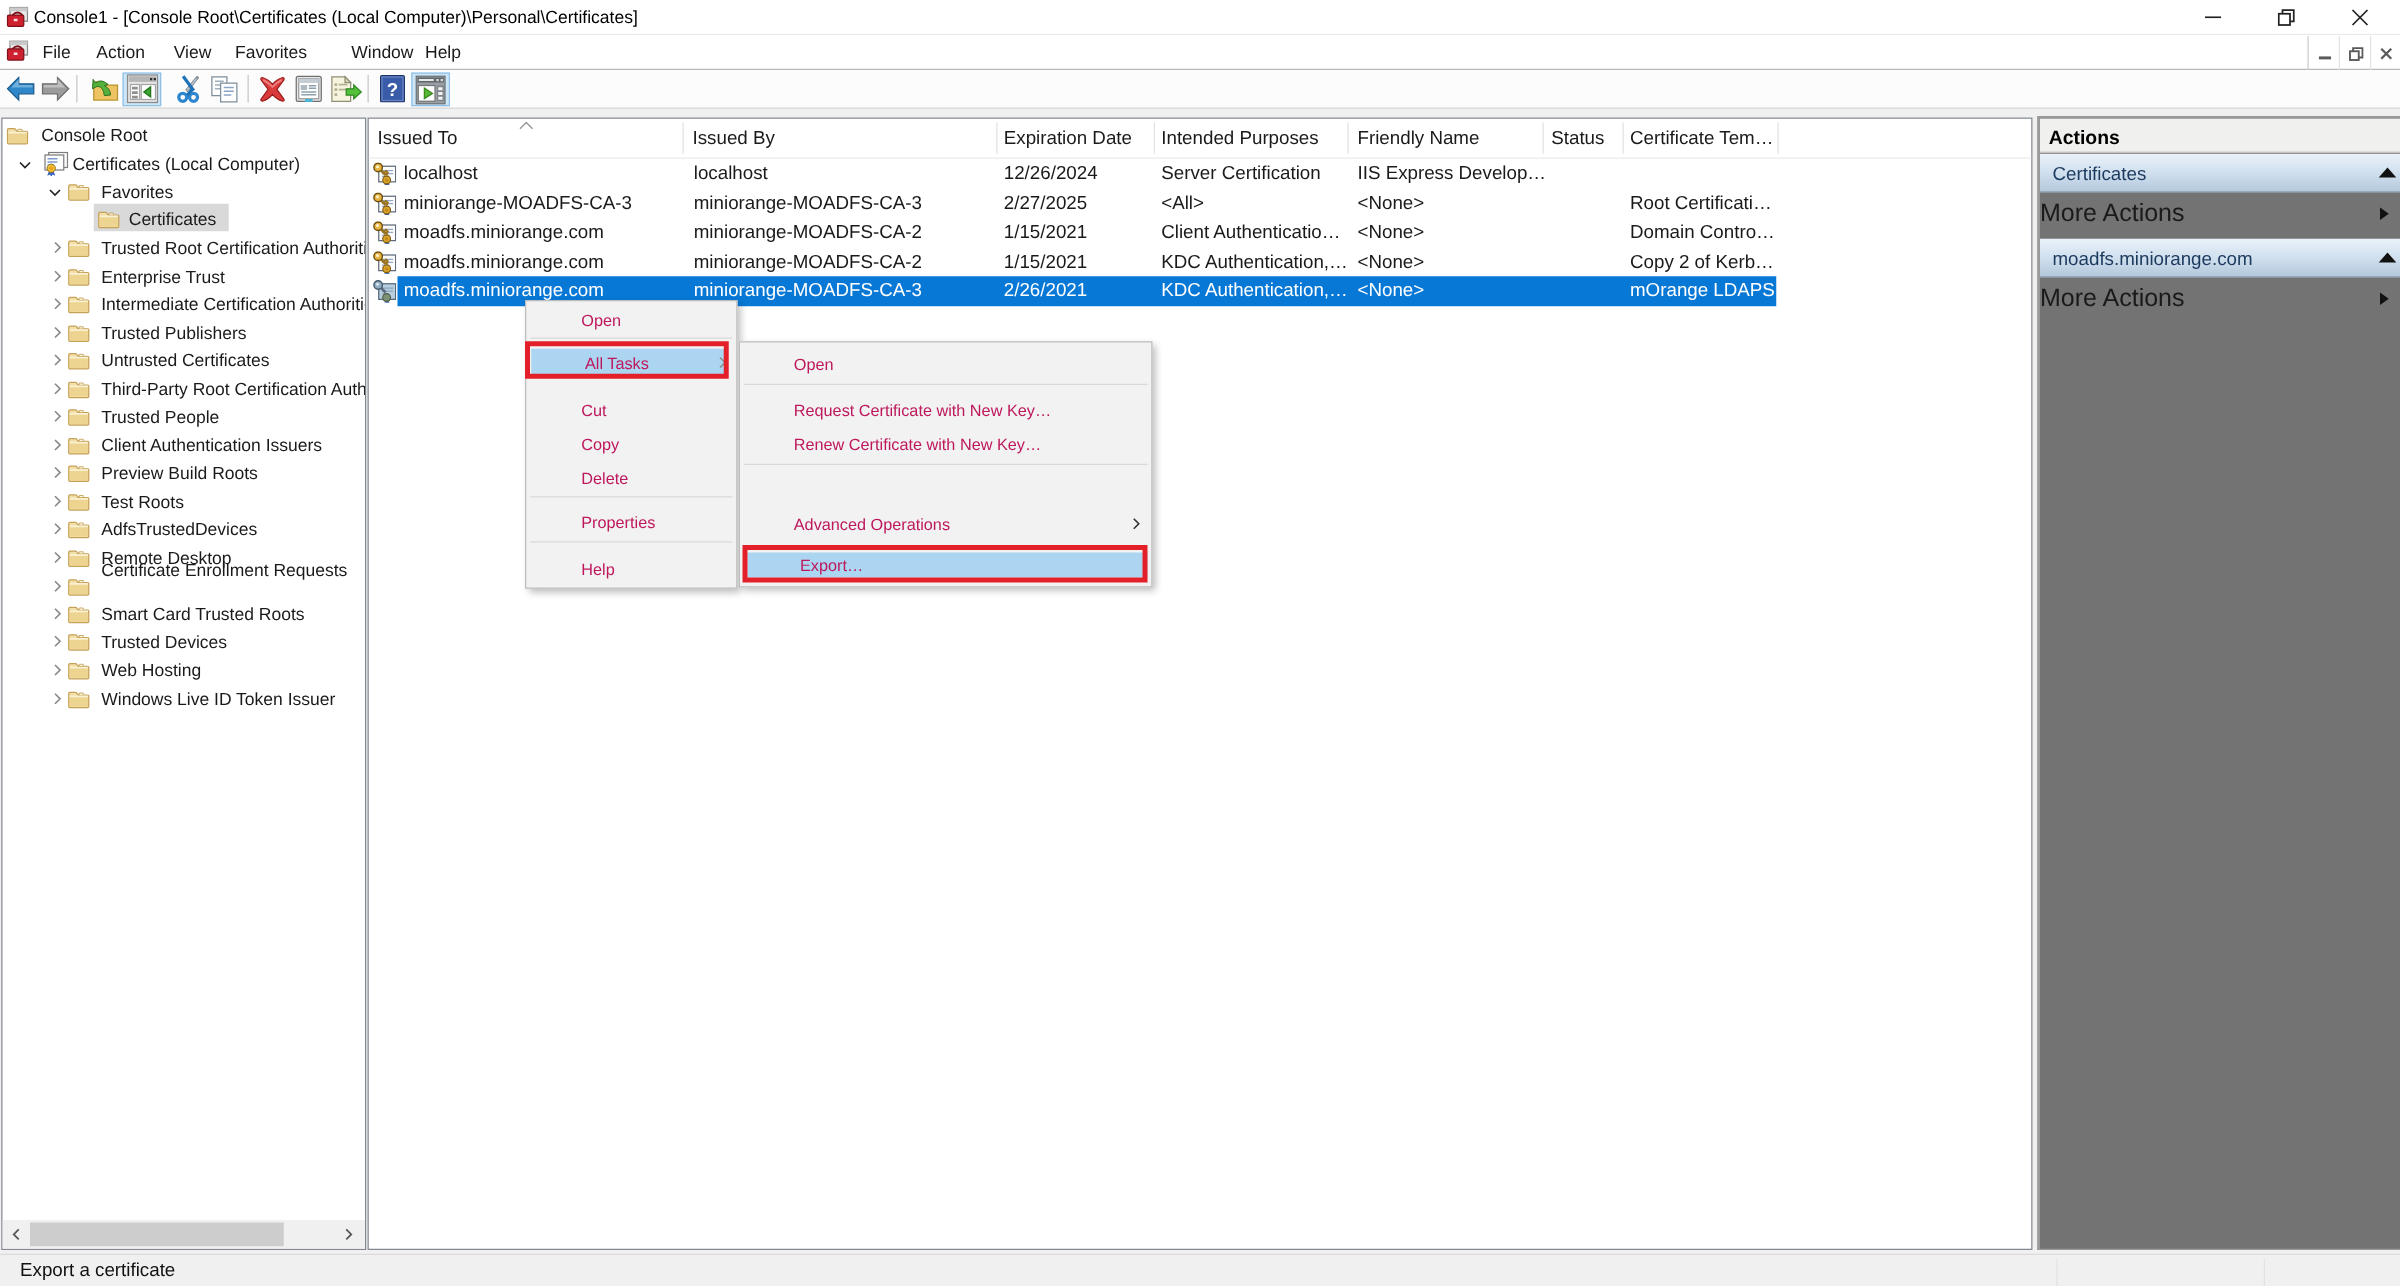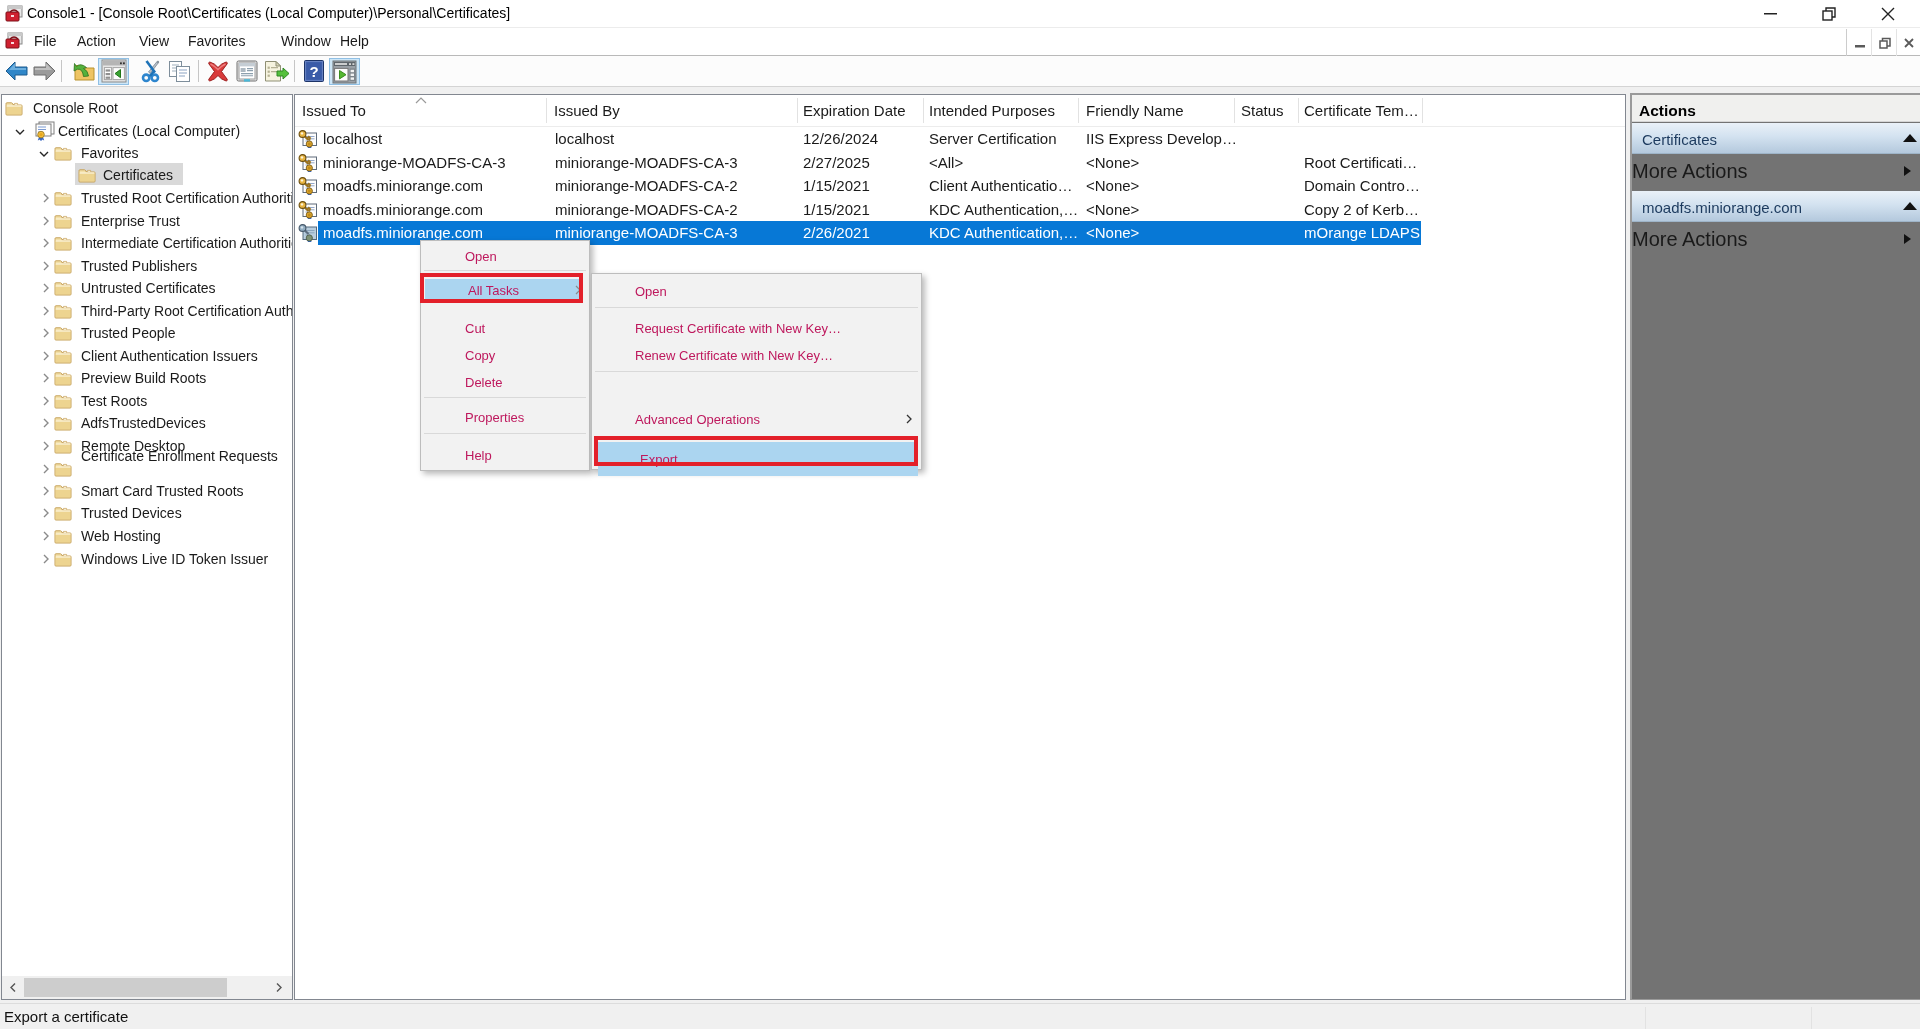--- a/index.html
+++ b/index.html
@@ -33,21 +33,21 @@
 .msep{position:absolute;left:3px;right:3px;height:1px;background:#d9d9d9}
 .sub .mitem{padding-left:42px}
 .hl{background:#abd5f0}
 .redbox{position:absolute;border:4px solid #e3202a;z-index:30}
 
 .abar{position:absolute;left:0;width:100%;height:31px;background:linear-gradient(#eaf1f8 0%,#d3e2f0 45%,#b4c9dd 100%);border-bottom:1px solid #9eb4c8;color:#1c3a5e;font-size:15px;display:flex;align-items:center;padding-left:10px;padding-top:2px}
 .marow{position:absolute;left:0;width:100%;height:33px;font-size:20px;color:#1a1a1a;display:flex;align-items:center;}
 .tri-r{width:0;height:0;border-top:5px solid transparent;border-bottom:5px solid transparent;border-left:7px solid #111}
 .tri-u{width:0;height:0;border-left:7px solid transparent;border-right:7px solid transparent;border-bottom:8px solid #111}
 
-#status{left:0;top:1003px;width:1920px;height:26px;background:#f0f0f0;border-top:1px solid #dcdcdc;font-size:15px;color:#111;display:flex;align-items:center;padding-left:4px}
+#status{left:0;top:1003px;width:1920px;height:26px;background:#f0f0f0;border-top:1px solid #dcdcdc;font-size:15px;color:#111;display:flex;align-items:center;padding-left:16px}
 </style></head>
 <body>
 <div id="w">
 <svg width="0" height="0" style="position:absolute">
       <defs>
 <g id="folder">
           <path d="M1 4.5 L1 14.2 Q1 15 1.8 15 L16.2 15 Q17 15 17 14.2 L17 5.8 Q17 5 16.2 5 L8.5 5 L7.3 3.2 Q7 2.8 6.4 2.8 L1.9 2.8 Q1 2.8 1 3.7 Z" fill="#f3e0a8" stroke="#c6a158" stroke-width="1"></path>
           <path d="M7.8 4.6 l1.6 0 l0 -1.2 l3.2 0 l0 1.4" fill="#fdf6e0" stroke="#c6a158" stroke-width=".7"></path>
           <rect x="1.7" y="6.2" width="14.6" height="8" fill="#edd490"></rect>
           <path d="M1.7 6 L16.4 6" stroke="#faf0d2" stroke-width="1.4"></path>
@@ -502,21 +502,21 @@
 <div class="menu sub" style="left:591px;top:273px;width:331px;height:197px;z-index:21">
   <div class="mitem" style="top:4px;height:26px">Open</div>
   <div class="msep" style="top:33px"></div>
   <div class="mitem" style="top:41px;height:26px">Request Certificate with New Key…</div>
   <div class="mitem" style="top:68px;height:26px">Renew Certificate with New Key…</div>
   <div class="msep" style="top:97px"></div>
   <div class="mitem" style="top:132px;height:26px">Advanced Operations</div>
   <svg class="abs" style="left:314px;top:140px" width="6" height="10" viewBox="0 0 6 10">
         <path d="M1 1 L5 5 L1 9" fill="none" stroke="#333" stroke-width="1.3"></path>
       </svg>
-  <div class="mitem hl" style="top:168px;height:34px;left:6px;right:auto;width:320px">Export…</div>
+  <div class="mitem hl" style="top:168px;height:20px;left:6px;right:auto;width:320px">Export…</div>
 </div>
 <div class="redbox" style="left:594px;top:436px;width:324px;height:30px"></div>
 
 <div id="status" class="abs">Export a certificate
   <div class="abs" style="left:1645px;top:3px;width:1px;height:23px;background:#e2e2e2"></div>
   <div class="abs" style="left:1811px;top:3px;width:1px;height:23px;background:#e2e2e2"></div>
 </div>
 </div>
 
 </body></html>

